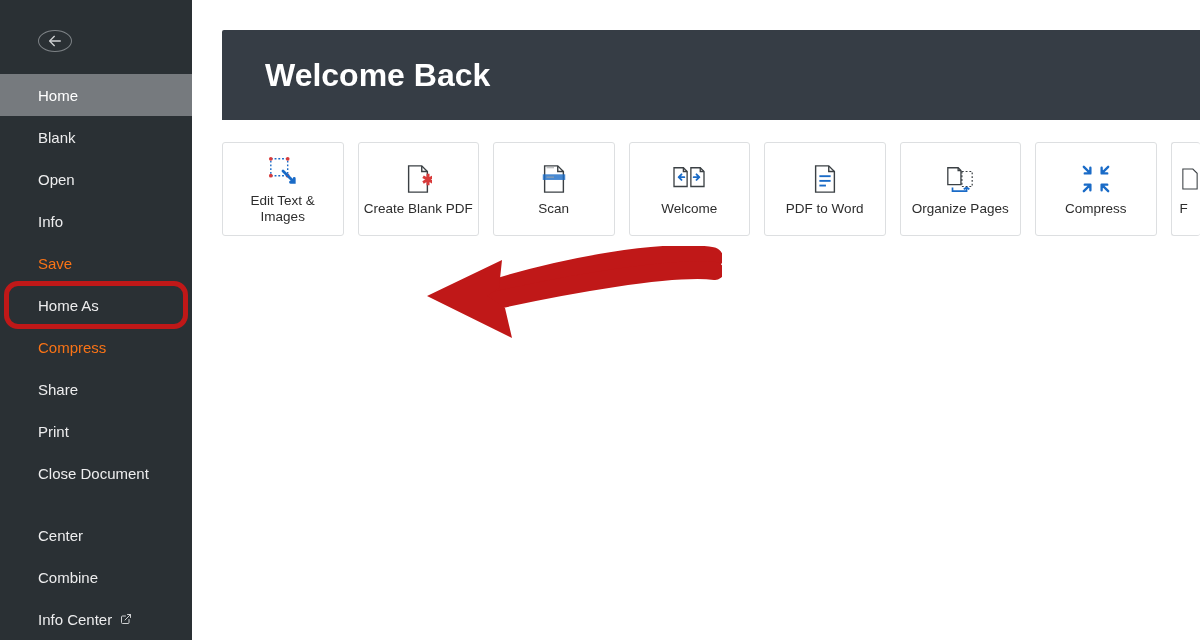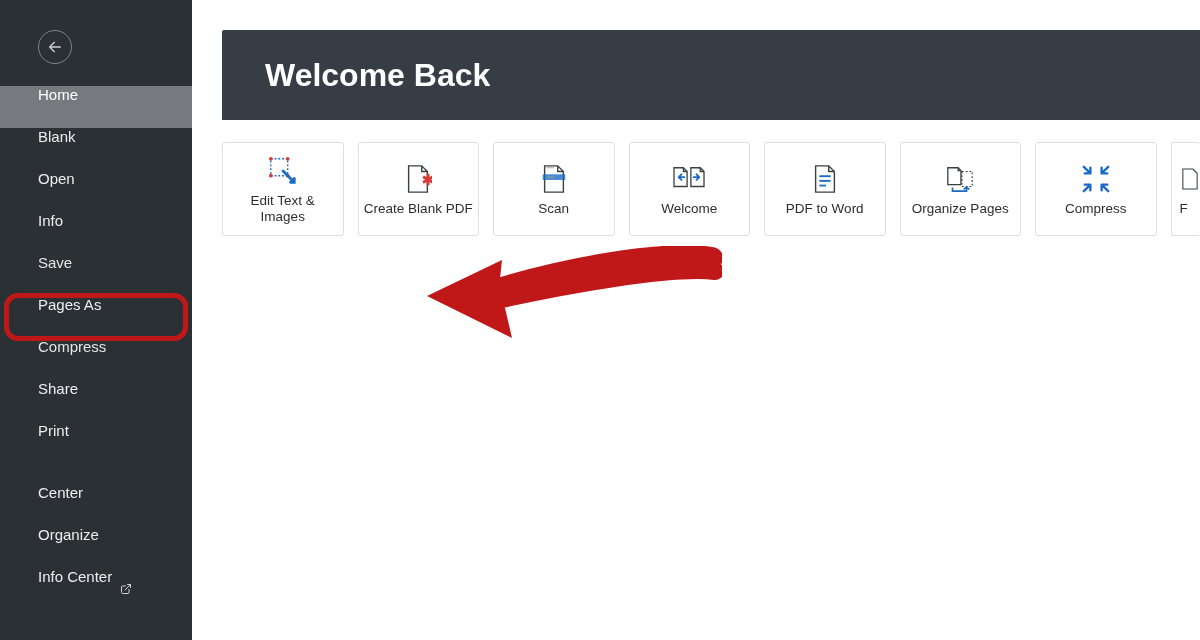--- a/index.html
+++ b/index.html
@@ -20,29 +20,29 @@
     border: 1.5px solid #7d8286;
     border-radius: 50%;
     display: flex; align-items: center; justify-content: center;
     margin: 30px 0 22px 38px;
     cursor: pointer;
   }
   .back-btn svg { stroke: #cfd1d3; }
   .nav { display: flex; flex-direction: column; }
   .nav-item {
     height: 42px;
-    display: flex; 
+    display: flex; align-items: center;
     padding-left: 38px;
     font-size: 15px;
     color: #ededee;
     cursor: pointer;
     position: relative;
   }
   .nav-item.selected { background: #767a7e; color: #fff; }
-  .nav-item.disabled { color: #e5e5e5; cursor: default; }
+  .nav-item.disabled { color: #f97316; cursor: default; }
   .nav-sep { height: 20px; }
   .ext-icon { margin-left: 8px; display:inline-flex; align-items:center; }
   .ext-icon svg { stroke: #cfd1d3; }
 
   .highlight-ring {
     position: absolute;
     left: 4px; right: 4px; top: -3px; bottom: -3px;
     border: 5px solid #c01818;
     border-radius: 14px;
     pointer-events: none;
@@ -123,38 +123,41 @@
       <div class="nav-item">
           <span>Open</span>
         </div>
       <div class="nav-item">
           <span>Info</span>
         </div>
       <div class="nav-item disabled">
           <span>Save</span>
         </div>
       <div class="nav-item">
-        <span>Pages As</span>
+        <span>Home As</span>
         <div class="highlight-ring"></div>
       </div>
       <div class="nav-item disabled">
           <span>Compress</span>
         </div>
       <div class="nav-item">
           <span>Share</span>
         </div>
       <div class="nav-item">
           <span>Print</span>
         </div>
+      <div class="nav-item">
+          <span>Close Document</span>
+        </div>
       <div class="nav-sep"></div>
       <div class="nav-item">
           <span>Center</span>
         </div>
       <div class="nav-item">
-          <span>Organize</span>
+          <span>Combine</span>
         </div>
       <div class="nav-item">
         <span>Info Center</span>
         <span class="ext-icon">
           <svg width="12" height="12" viewBox="0 0 24 24" fill="none" stroke-width="2" stroke-linecap="round" stroke-linejoin="round">
               <path d="M18 13v6a2 2 0 0 1-2 2H5a2 2 0 0 1-2-2V8a2 2 0 0 1 2-2h6"></path>
               <polyline points="15 3 21 3 21 9"></polyline>
               <line x1="10" y1="14" x2="21" y2="3"></line>
             </svg>
         </span>

